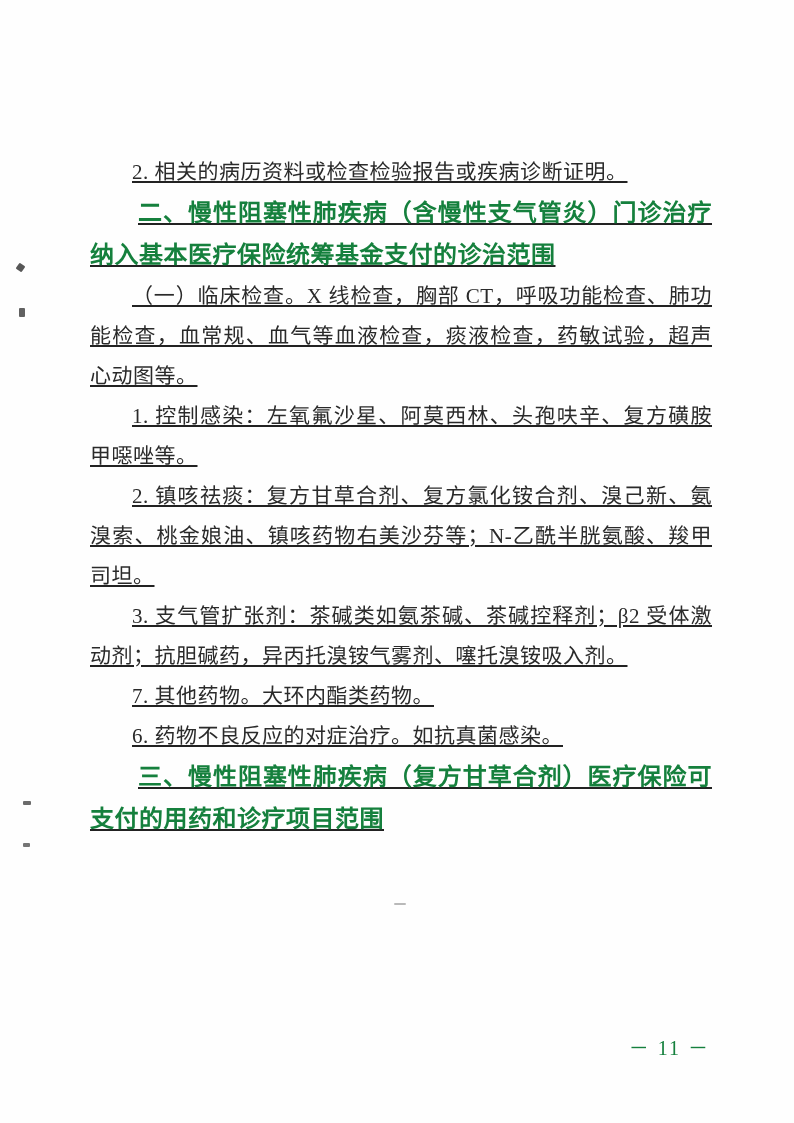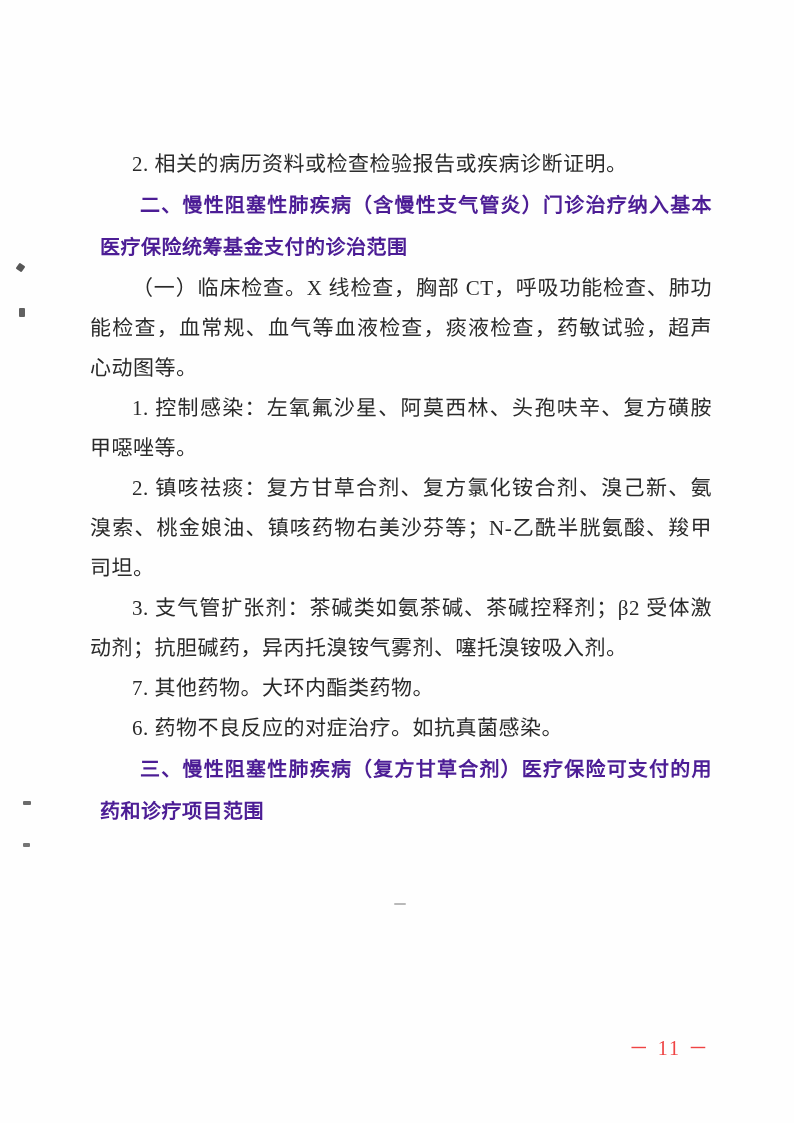--- a/index.html
+++ b/index.html
@@ -11,54 +11,54 @@
     overflow: hidden;
     font-family: "Liberation Serif", "DejaVu Serif", serif;
   }
   .page {
     position: absolute;
     inset: 0;
     background: #fefefe;
   }
   .content {
     position: absolute;
-    top: 144px;
+    top: 152px;
     left: 90px;
     width: 622px;
     color: #222222;
+    text-decoration: underline;
   }
   .para {
     font-family: "Liberation Serif", "DejaVu Serif", serif;
     font-size: 21px;
     line-height: 40px;
     text-align: justify;
     text-indent: 2em;
     color: #2a2a2a;
     letter-spacing: 0.5px;
   }
   .heading {
     font-family: "Liberation Sans", "DejaVu Sans", sans-serif;
     font-weight: bold;
-    font-size: 20px;
+    font-size: 24px;
     line-height: 42px;
     text-align: justify;
     text-indent: 2em;
-    color: #4c1d95;
+    color: #15803d;
     letter-spacing: 0.5px;
-    margin-left: 10px;
   }
   .page-number {
     position: absolute;
     top: 1032px;
     left: 0;
     width: 710px;
     text-align: right;
     font-family: "Liberation Serif", "DejaVu Serif", serif;
     font-size: 20px;
-    color: #ef4444;
+    color: #15803d;
     letter-spacing: 2px;
   }
   
   .speck {
     position: absolute;
     background: #3a3a3a;
     border-radius: 1px;
   }
   .speck-1 { left: 17px; top: 264px; width: 7px; height: 7px; transform: rotate(35deg); opacity: 0.85; }
   .speck-2 { left: 19px; top: 308px; width: 6px; height: 9px; opacity: 0.8; }

